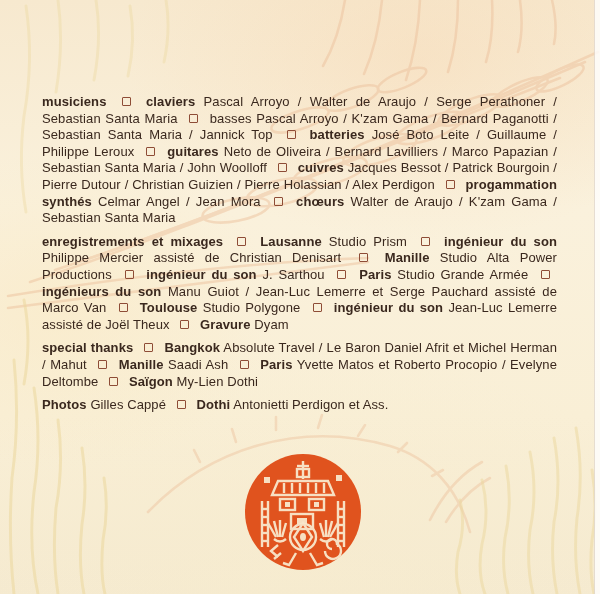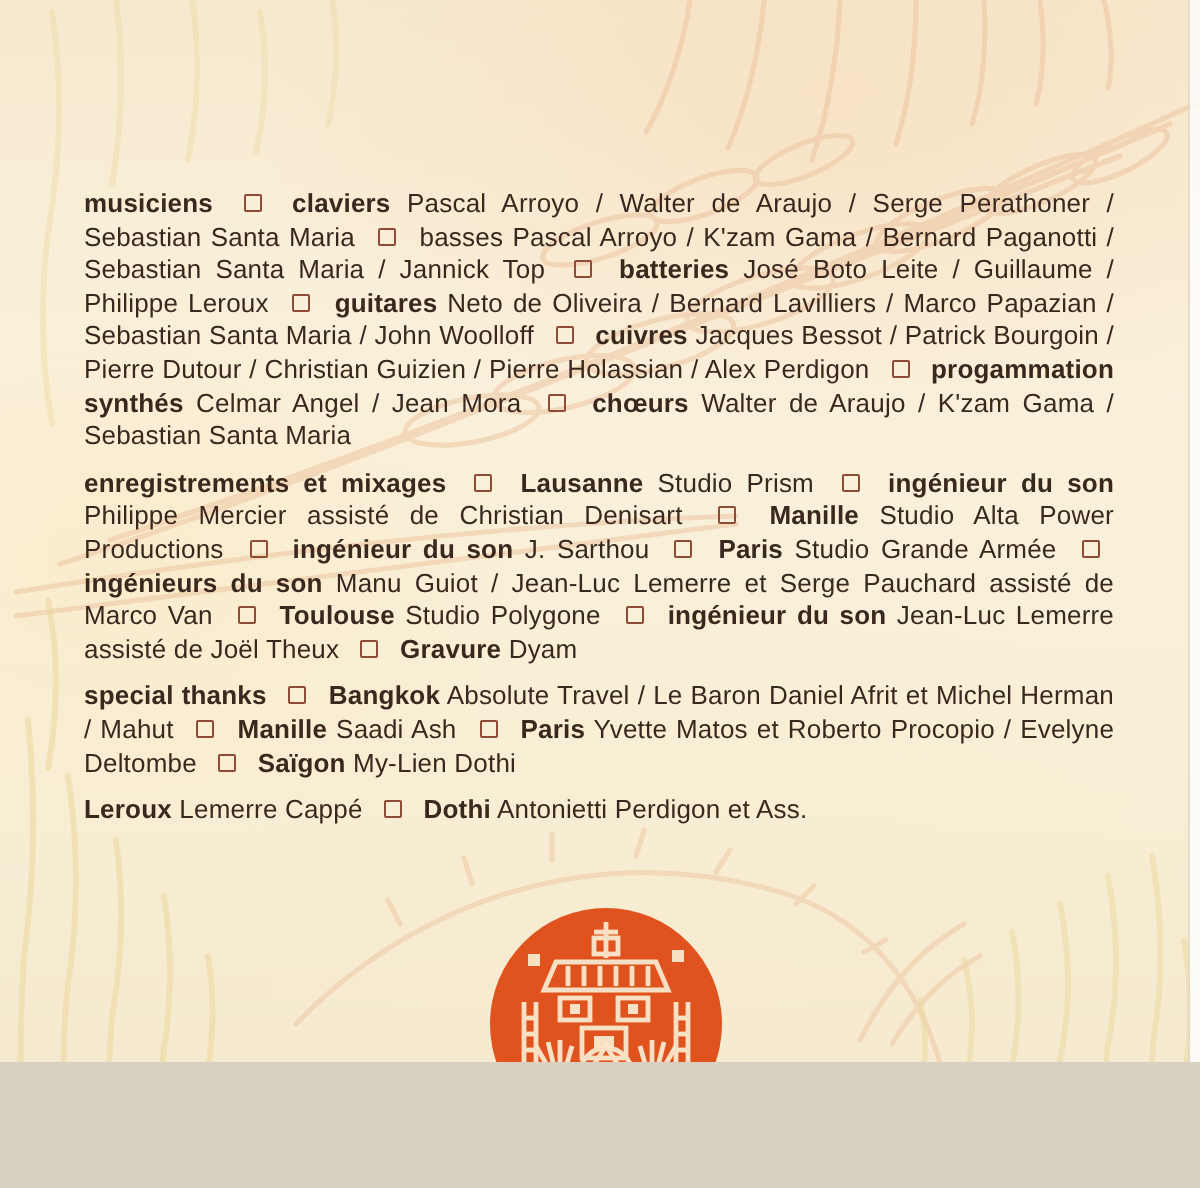--- a/index.html
+++ b/index.html
@@ -1,18 +1,18 @@
 <!DOCTYPE html>
 <html style="--background-color: #f9efd7; --text-color: #3a281e; --square-color: #8e4c36; --stamp-color: #e0531e; --stamp-figure-color: #f9e8cc; --illustration-color: #edc29e; --grass-color: #ecd89e; --page-edge-color: #ffffff;"><head>
 <meta charset="utf-8">
 <style>
   html,body{margin:0;padding:0;background:#d8d0c0;}
   .page{
     position:relative;
-    width:600px;height:531px;
+    width:600px;height:594px;
     overflow:hidden;
     font-family:"Liberation Sans","DejaVu Sans",sans-serif;
     background:
       radial-gradient(420px 260px at 70% 10%, rgba(246,208,168,.32), rgba(246,208,168,0) 70%),
       radial-gradient(300px 220px at 10% 52%, rgba(249,233,196,.55), rgba(249,233,196,0) 72%),
       radial-gradient(520px 300px at 50% 96%, rgba(247,236,206,.5), rgba(247,236,206,0) 75%),
       linear-gradient(180deg,#f7e9cf 0%,#faf1dc 35%,#f9efd6 70%,#f5ead0 100%);
     background-color:var(--background-color,#f9efd7);
   }
   .bg-illustration{position:absolute;left:0;top:0;}
@@ -115,21 +115,21 @@
       <path d="M554 438 q8 44 0 84 q-4 38 3 72"></path>
       <path d="M576 428 q8 46 1 90 q-4 40 3 76"></path>
       <path d="M592 470 q6 36 0 70 q-3 30 2 54"></path>
     </g>
   </svg>
 
   <div class="credits">
       <p class="credit-paragraph"><span class="b">musiciens</span> <span class="sq"></span> <span class="b">claviers</span> <span class="r">Pascal Arroyo / Walter de Araujo / Serge Perathoner / Sebastian Santa Maria</span> <span class="sq"></span> <span class="r">basses Pascal Arroyo / K'zam Gama / Bernard Paganotti / Sebastian Santa Maria / Jannick Top</span> <span class="sq"></span> <span class="b">batteries</span> <span class="r">José Boto Leite / Guillaume / Philippe Leroux</span> <span class="sq"></span> <span class="b">guitares</span> <span class="r">Neto de Oliveira / Bernard Lavilliers / Marco Papazian / Sebastian Santa Maria / John Woolloff</span> <span class="sq"></span> <span class="b">cuivres</span> <span class="r">Jacques Bessot / Patrick Bourgoin / Pierre Dutour / Christian Guizien / Pierre Holassian / Alex Perdigon</span> <span class="sq"></span> <span class="b">progammation synthés</span> <span class="r">Celmar Angel / Jean Mora</span> <span class="sq"></span> <span class="b">chœurs</span> <span class="r">Walter de Araujo / K'zam Gama / Sebastian Santa Maria</span></p>
       <p class="credit-paragraph"><span class="b">enregistrements et mixages</span> <span class="sq"></span> <span class="b">Lausanne</span> <span class="r">Studio Prism</span> <span class="sq"></span> <span class="b">ingénieur du son</span> <span class="r">Philippe Mercier assisté de Christian Denisart</span> <span class="sq"></span> <span class="b">Manille</span> <span class="r">Studio Alta Power Productions</span> <span class="sq"></span> <span class="b">ingénieur du son</span> <span class="r">J. Sarthou</span> <span class="sq"></span> <span class="b">Paris</span> <span class="r">Studio Grande Armée</span> <span class="sq"></span> <span class="b">ingénieurs du son</span> <span class="r">Manu Guiot / Jean-Luc Lemerre et Serge Pauchard assisté de Marco Van</span> <span class="sq"></span> <span class="b">Toulouse</span> <span class="r">Studio Polygone</span> <span class="sq"></span> <span class="b">ingénieur du son</span> <span class="r">Jean-Luc Lemerre assisté de Joël Theux</span> <span class="sq"></span> <span class="b">Gravure</span> <span class="r">Dyam</span></p>
       <p class="credit-paragraph"><span class="b">special thanks</span> <span class="sq"></span> <span class="b">Bangkok</span> <span class="r">Absolute Travel / Le Baron Daniel Afrit et Michel Herman / Mahut</span> <span class="sq"></span> <span class="b">Manille</span> <span class="r">Saadi Ash</span> <span class="sq"></span> <span class="b">Paris</span> <span class="r">Yvette Matos et Roberto Procopio / Evelyne Deltombe</span> <span class="sq"></span> <span class="b">Saïgon</span> <span class="r">My-Lien Dothi</span></p>
-      <p class="credit-paragraph last"><span class="b">Leroux</span> <span class="r">Lemerre Cappé</span> <span class="sq"></span> <span class="b">Dothi</span> <span class="r">Antonietti Perdigon et Ass.</span></p>
+      <p class="credit-paragraph last"><span class="b">Photos</span> <span class="r">Gilles Cappé</span> <span class="sq"></span> <span class="b">Dothi</span> <span class="r">Antonietti Perdigon et Ass.</span></p>
     </div>
 
   <svg class="stamp" width="122" height="122" viewBox="0 0 122 122" aria-hidden="true">
     <circle class="stamp-bg" cx="61" cy="61" r="58"></circle>
     <g class="stamp-fig">
 
       <path d="M61 10 L61 28"></path>
         <path d="M55 15 L67 15"></path>
       <rect x="55" y="18" width="12" height="8"></rect>
 

